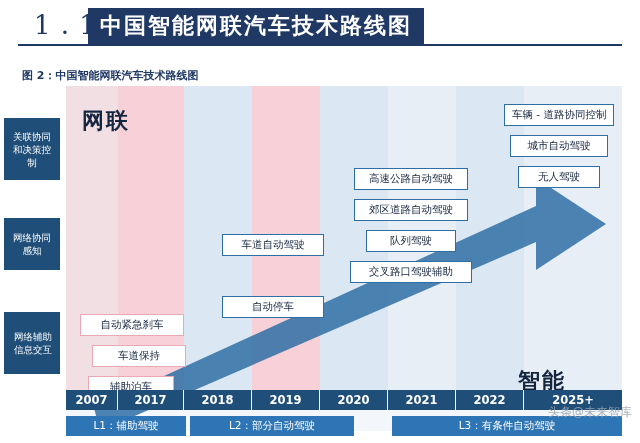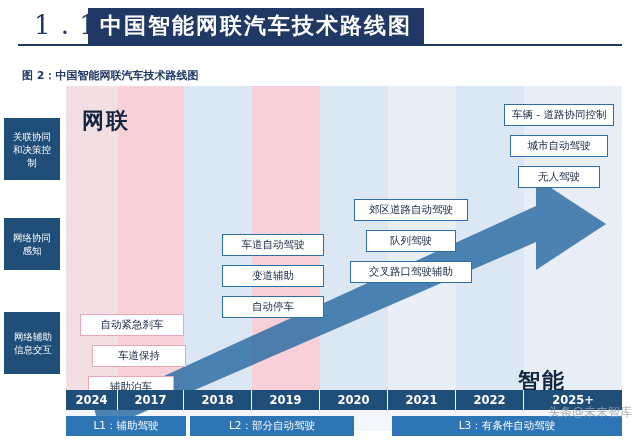--- a/index.html
+++ b/index.html
@@ -128,34 +128,34 @@
   </svg>
 
   <div class="bigword" style="left:16px;top:20px;">网联</div>
   <div class="bigword" style="left:452px;top:280px;">智能</div>
 
   <div class="wl pink" style="left:14px;top:228px;width:104px;">自动紧急刹车</div>
   <div class="wl pink" style="left:26px;top:259px;width:94px;">车道保持</div>
   <div class="wl pink" style="left:22px;top:290px;width:86px;">辅助泊车</div>
 
   <div class="wl" style="left:156px;top:148px;width:102px;">车道自动驾驶</div>
-  <div class="wl" style="left:156px;top:179px;width:102px;">变道辅助</div>
   <div class="wl" style="left:156px;top:210px;width:102px;">自动停车</div>
 
+  <div class="wl" style="left:288px;top:82px;width:114px;">高速公路自动驾驶</div>
   <div class="wl" style="left:288px;top:113px;width:114px;">郊区道路自动驾驶</div>
   <div class="wl" style="left:300px;top:144px;width:90px;">队列驾驶</div>
   <div class="wl" style="left:284px;top:175px;width:122px;">交叉路口驾驶辅助</div>
 
   <div class="wl" style="left:438px;top:18px;width:110px;">车辆 - 道路协同控制</div>
   <div class="wl" style="left:444px;top:49px;width:98px;">城市自动驾驶</div>
   <div class="wl" style="left:452px;top:80px;width:82px;">无人驾驶</div>
 </div>
 
 <div id="years">
-  <div class="year" style="left:0px;width:52px;">2024</div>
+  <div class="year" style="left:0px;width:52px;">2007</div>
   <div class="year" style="left:52px;width:66px;">2017</div>
   <div class="year" style="left:118px;width:68px;">2018</div>
   <div class="year" style="left:186px;width:68px;">2019</div>
   <div class="year" style="left:254px;width:68px;">2020</div>
   <div class="year" style="left:322px;width:68px;">2021</div>
   <div class="year" style="left:390px;width:68px;">2022</div>
   <div class="year" style="left:458px;width:98px;border-right:none;">2025+</div>
 </div>
 
 <div id="levels">

